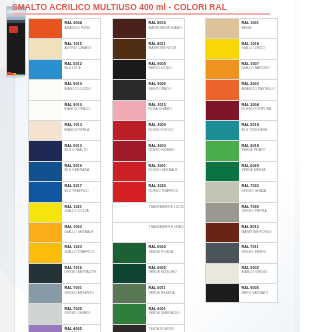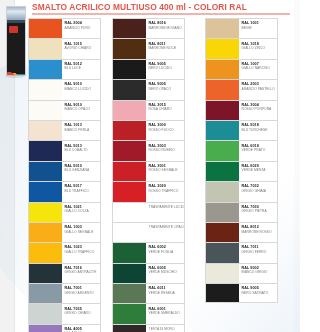--- a/index.html
+++ b/index.html
@@ -57,21 +57,21 @@
     height: 220px;
     border-radius: 50%;
     background: linear-gradient(300deg, rgba(205,222,238,0.45), rgba(255,255,255,0) 65%);
     transform: rotate(12deg);
     pointer-events: none;
   }
 
   
   .header {
     position: absolute;
-    left: 32px;
+    left: 12px;
     top: 2px;
     right: 8px;
     height: 16px;
   }
   .title {
     font-size: 8.4px;
     font-weight: bold;
     color: #e2574c;
     letter-spacing: 0.1px;
     white-space: nowrap;

